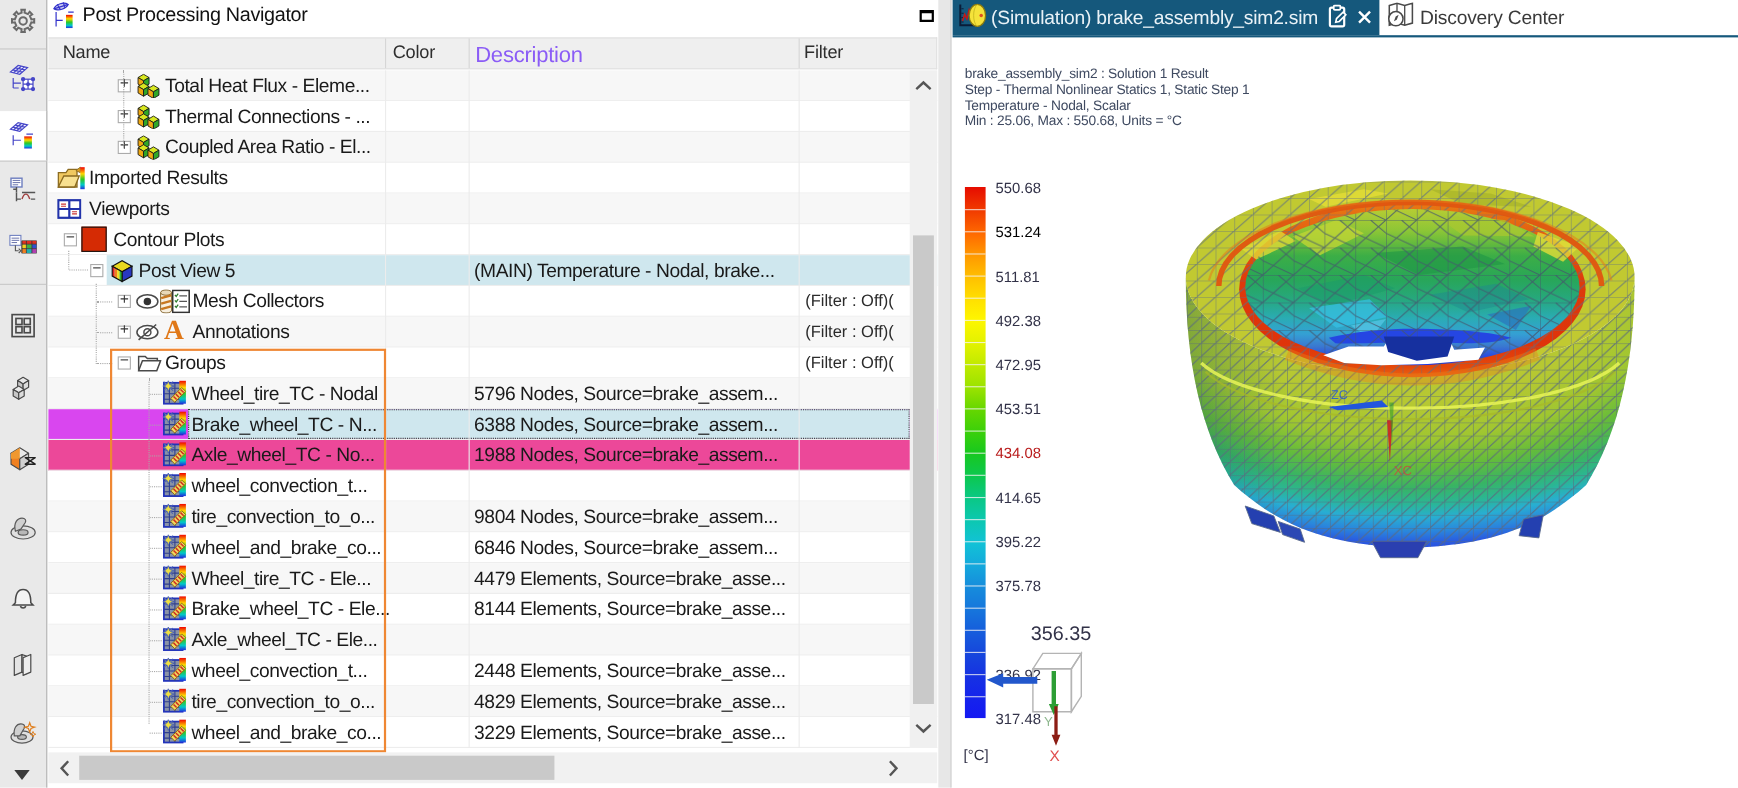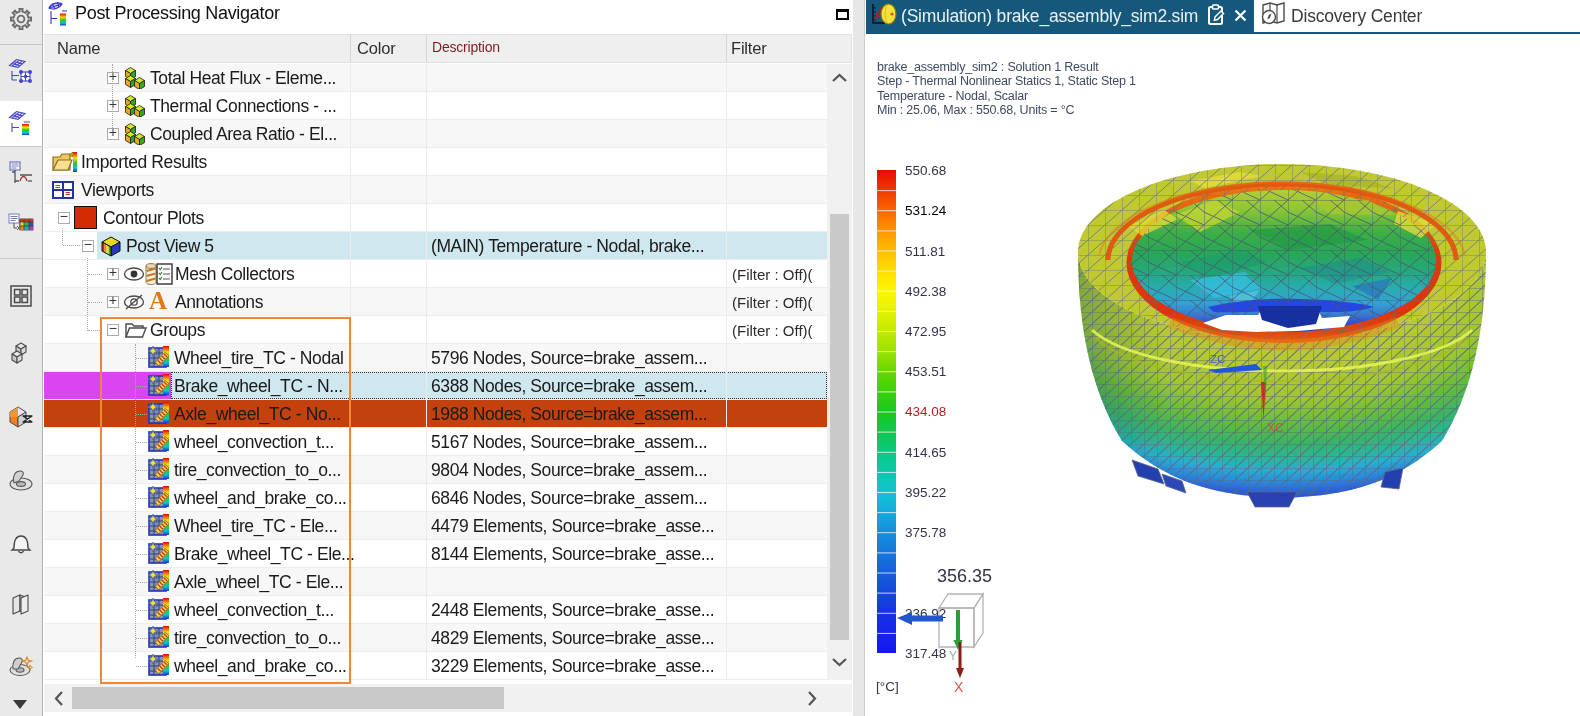--- a/index.html
+++ b/index.html
@@ -227,21 +227,21 @@
 <rect x="12" y="12.5" width="6" height="12" fill="url(#rb)"></rect>
   </svg>
 <div class="abs" style="left:75px;top:3px;font-size:18px;letter-spacing:-0.3px;color:#111">Post Processing Navigator</div>
 <div class="abs" style="left:836px;top:9px;width:13px;height:11px;border:2px solid #000;border-top-width:3px"></div>
 <div class="abs" style="left:44px;top:34px;width:808px;height:29px;background:#efefef;border:1px solid #e0e0e0;border-left:none"></div>
 <div class="abs" style="left:350px;top:35px;width:1px;height:27px;background:#d6d6d6"></div>
 <div class="abs" style="left:426px;top:35px;width:1px;height:27px;background:#d6d6d6"></div>
 <div class="abs" style="left:726px;top:35px;width:1px;height:27px;background:#d6d6d6"></div>
 <div class="abs" style="left:57px;top:39px;font-size:16.5px;letter-spacing:-0.2px;color:#2e2e2e">Name</div>
 <div class="abs" style="left:357px;top:39px;font-size:16.5px;letter-spacing:-0.2px;color:#2e2e2e">Color</div>
-<div class="abs" style="left:432px;top:39px;font-size:14px;letter-spacing:-0.2px;color:#7f1d1d">Description</div>
+<div class="abs" style="left:432px;top:39px;font-size:20px;letter-spacing:-0.2px;color:#8b5cf6">Description</div>
 <div class="abs" style="left:731px;top:39px;font-size:16.5px;letter-spacing:-0.2px;color:#2e2e2e">Filter</div>
 <div class="row" style="top:64px;background:#f7f7f7">
     <div class="eb" style="left:63px">+</div>
     <svg class="ic" style="left:80px;" width="22" height="22">
       <use href="#cub"></use>
     </svg>
     <div class="nm" style="left:106px">Total Heat Flux - Eleme...</div>
   </div>
 <div class="abs" style="left:44px;top:91px;width:808px;height:1px;background:#ededed"></div>
 <div class="row" style="top:92px;background:#fff">
@@ -334,34 +334,33 @@
 <div class="abs" style="left:44px;top:371px;width:808px;height:1px;background:#ededed"></div>
 <div class="row" style="top:372px;background:#d946ef">
     <div class="abs" style="left:127px;top:0;width:656px;height:27px;background:#cfe7ee;border:1px dotted #333"></div>
     <svg class="ic" style="left:104px;top:2px;" width="23" height="23">
       <use href="#grp"></use>
     </svg>
     <div class="nm" style="left:130px">Brake_wheel_TC - N...</div>
     <div class="ds">6388 Nodes, Source=brake_assem...</div>
   </div>
 <div class="abs" style="left:44px;top:399px;width:808px;height:1px;background:#ededed"></div>
-<div class="row" style="top:400px;background:#c2410c">
+<div class="row" style="top:400px;background:#ec4899">
     <svg class="ic" style="left:104px;top:2px;" width="23" height="23">
       <use href="#grp"></use>
     </svg>
     <div class="nm" style="left:130px">Axle_wheel_TC - No...</div>
     <div class="ds">1988 Nodes, Source=brake_assem...</div>
   </div>
 <div class="abs" style="left:44px;top:427px;width:808px;height:1px;background:#ededed"></div>
 <div class="row" style="top:428px;background:#fff">
     <svg class="ic" style="left:104px;top:2px;" width="23" height="23">
       <use href="#grp"></use>
     </svg>
     <div class="nm" style="left:130px">wheel_convection_t...</div>
-    <div class="ds">5167 Nodes, Source=brake_assem...</div>
   </div>
 <div class="abs" style="left:44px;top:455px;width:808px;height:1px;background:#ededed"></div>
 <div class="row" style="top:456px;background:#f7f7f7">
     <svg class="ic" style="left:104px;top:2px;" width="23" height="23">
       <use href="#grp"></use>
     </svg>
     <div class="nm" style="left:130px">tire_convection_to_o...</div>
     <div class="ds">9804 Nodes, Source=brake_assem...</div>
   </div>
 <div class="abs" style="left:44px;top:483px;width:808px;height:1px;background:#ededed"></div>

